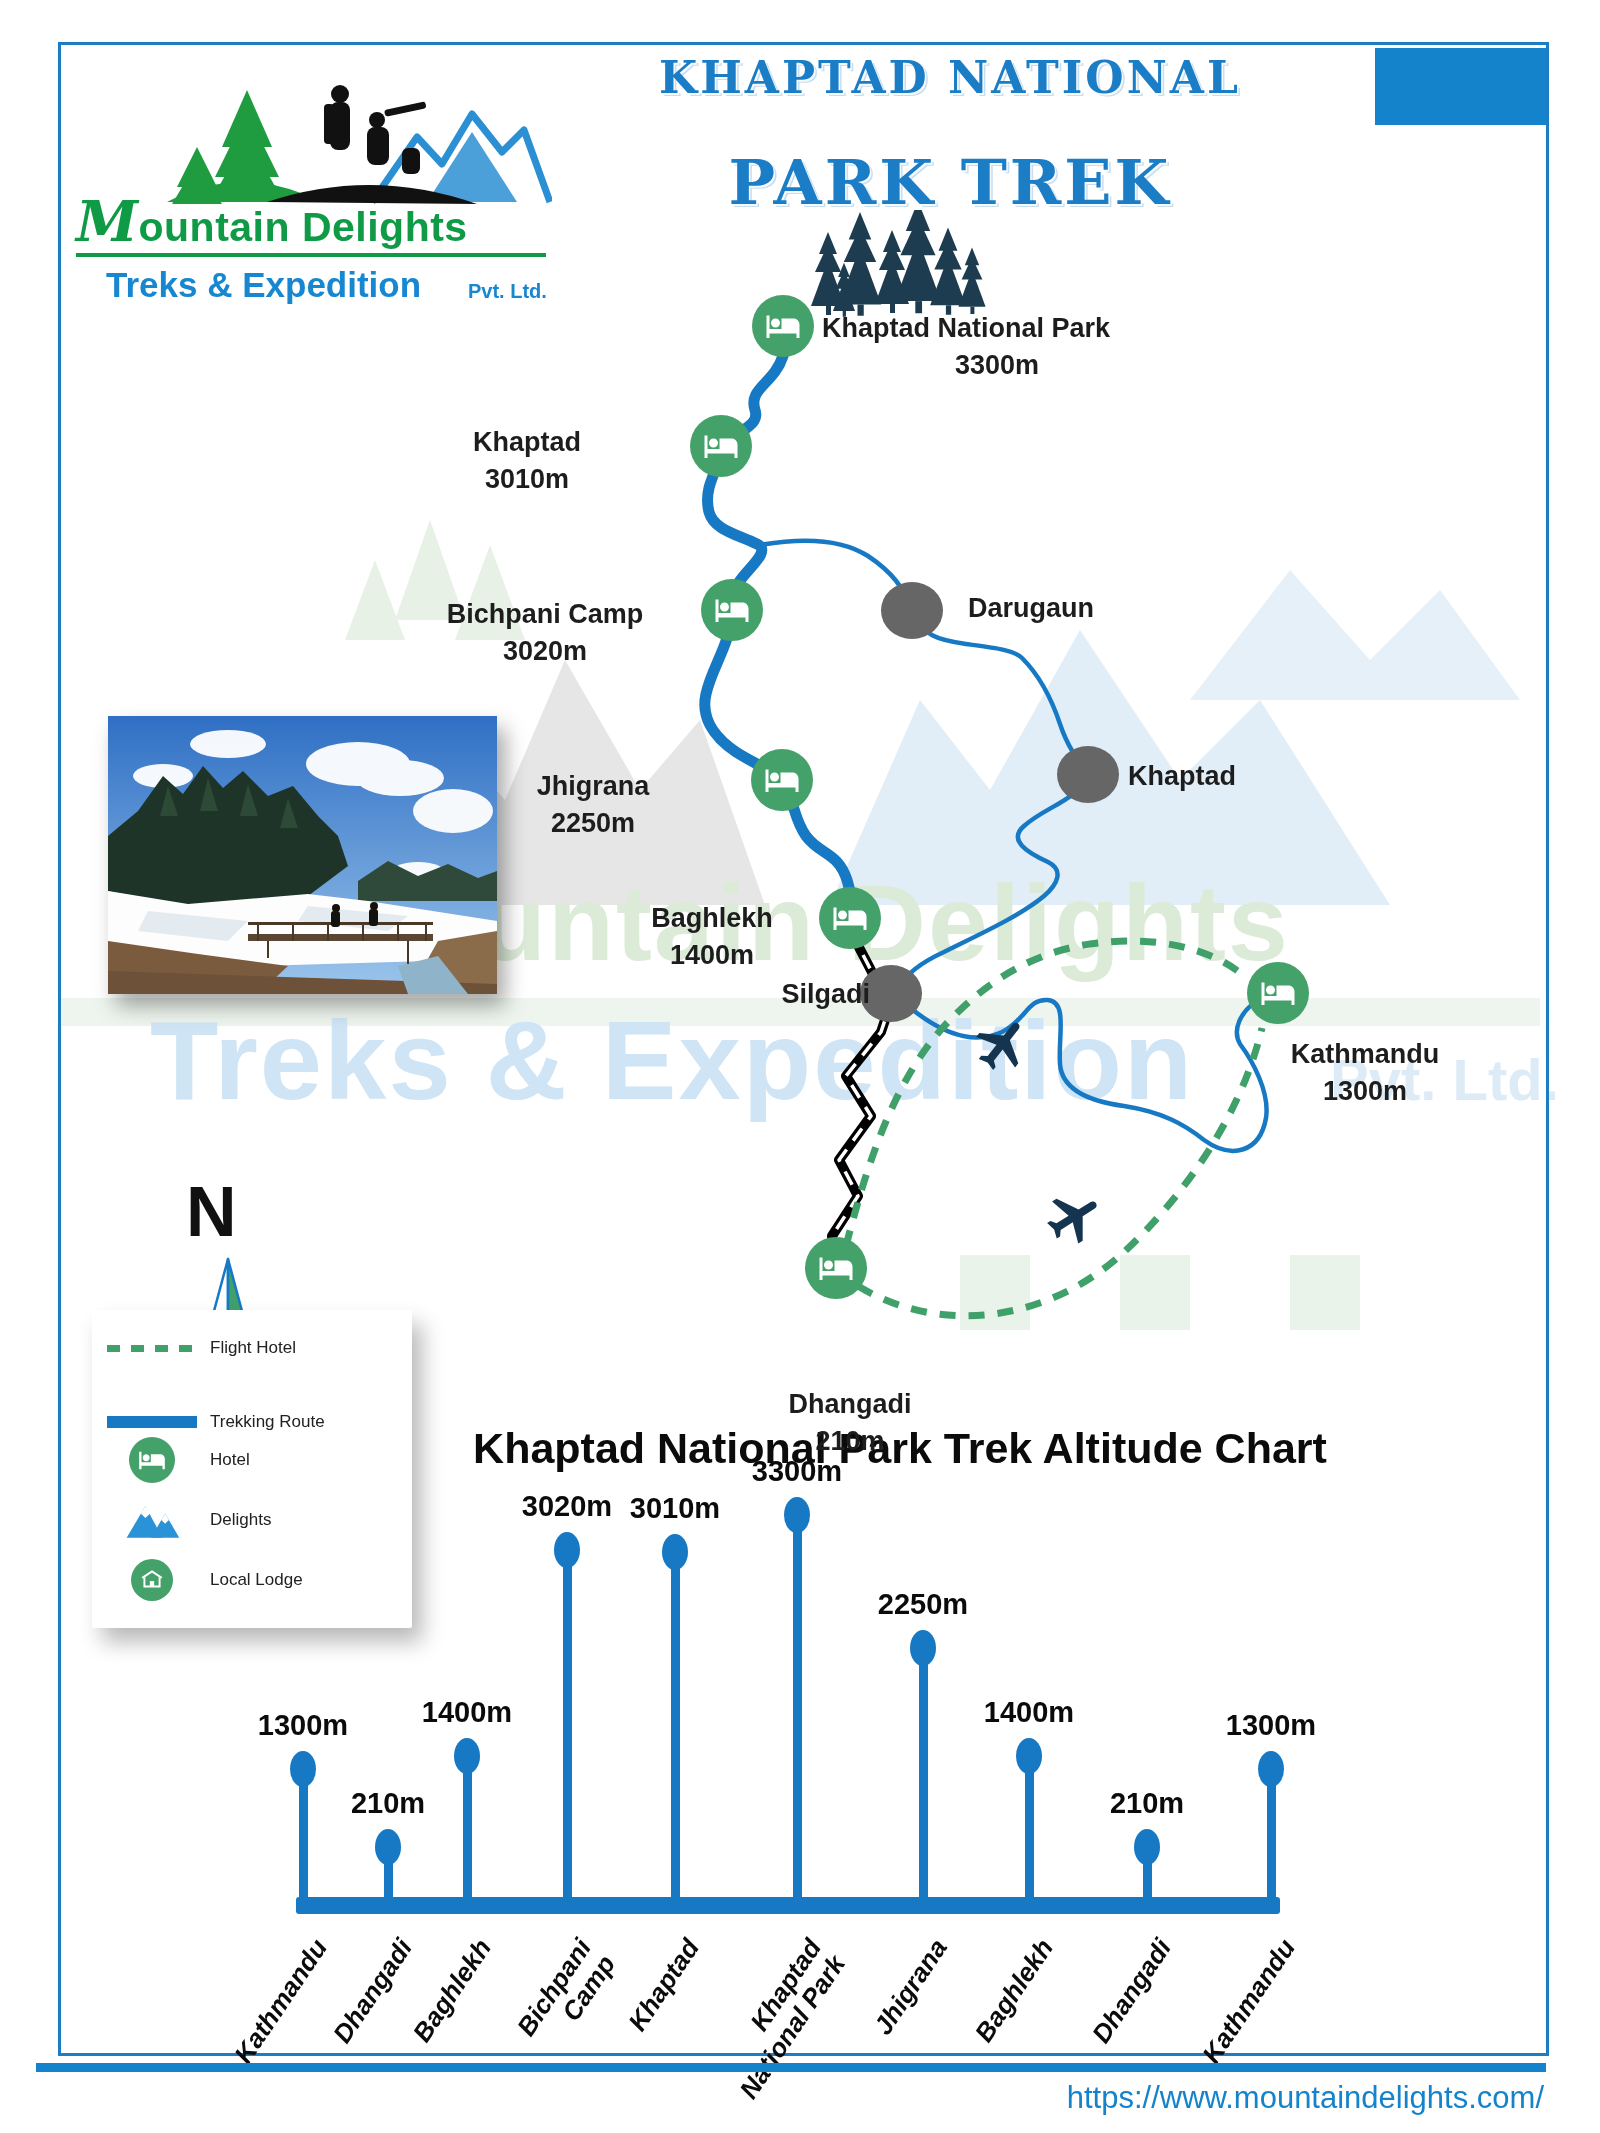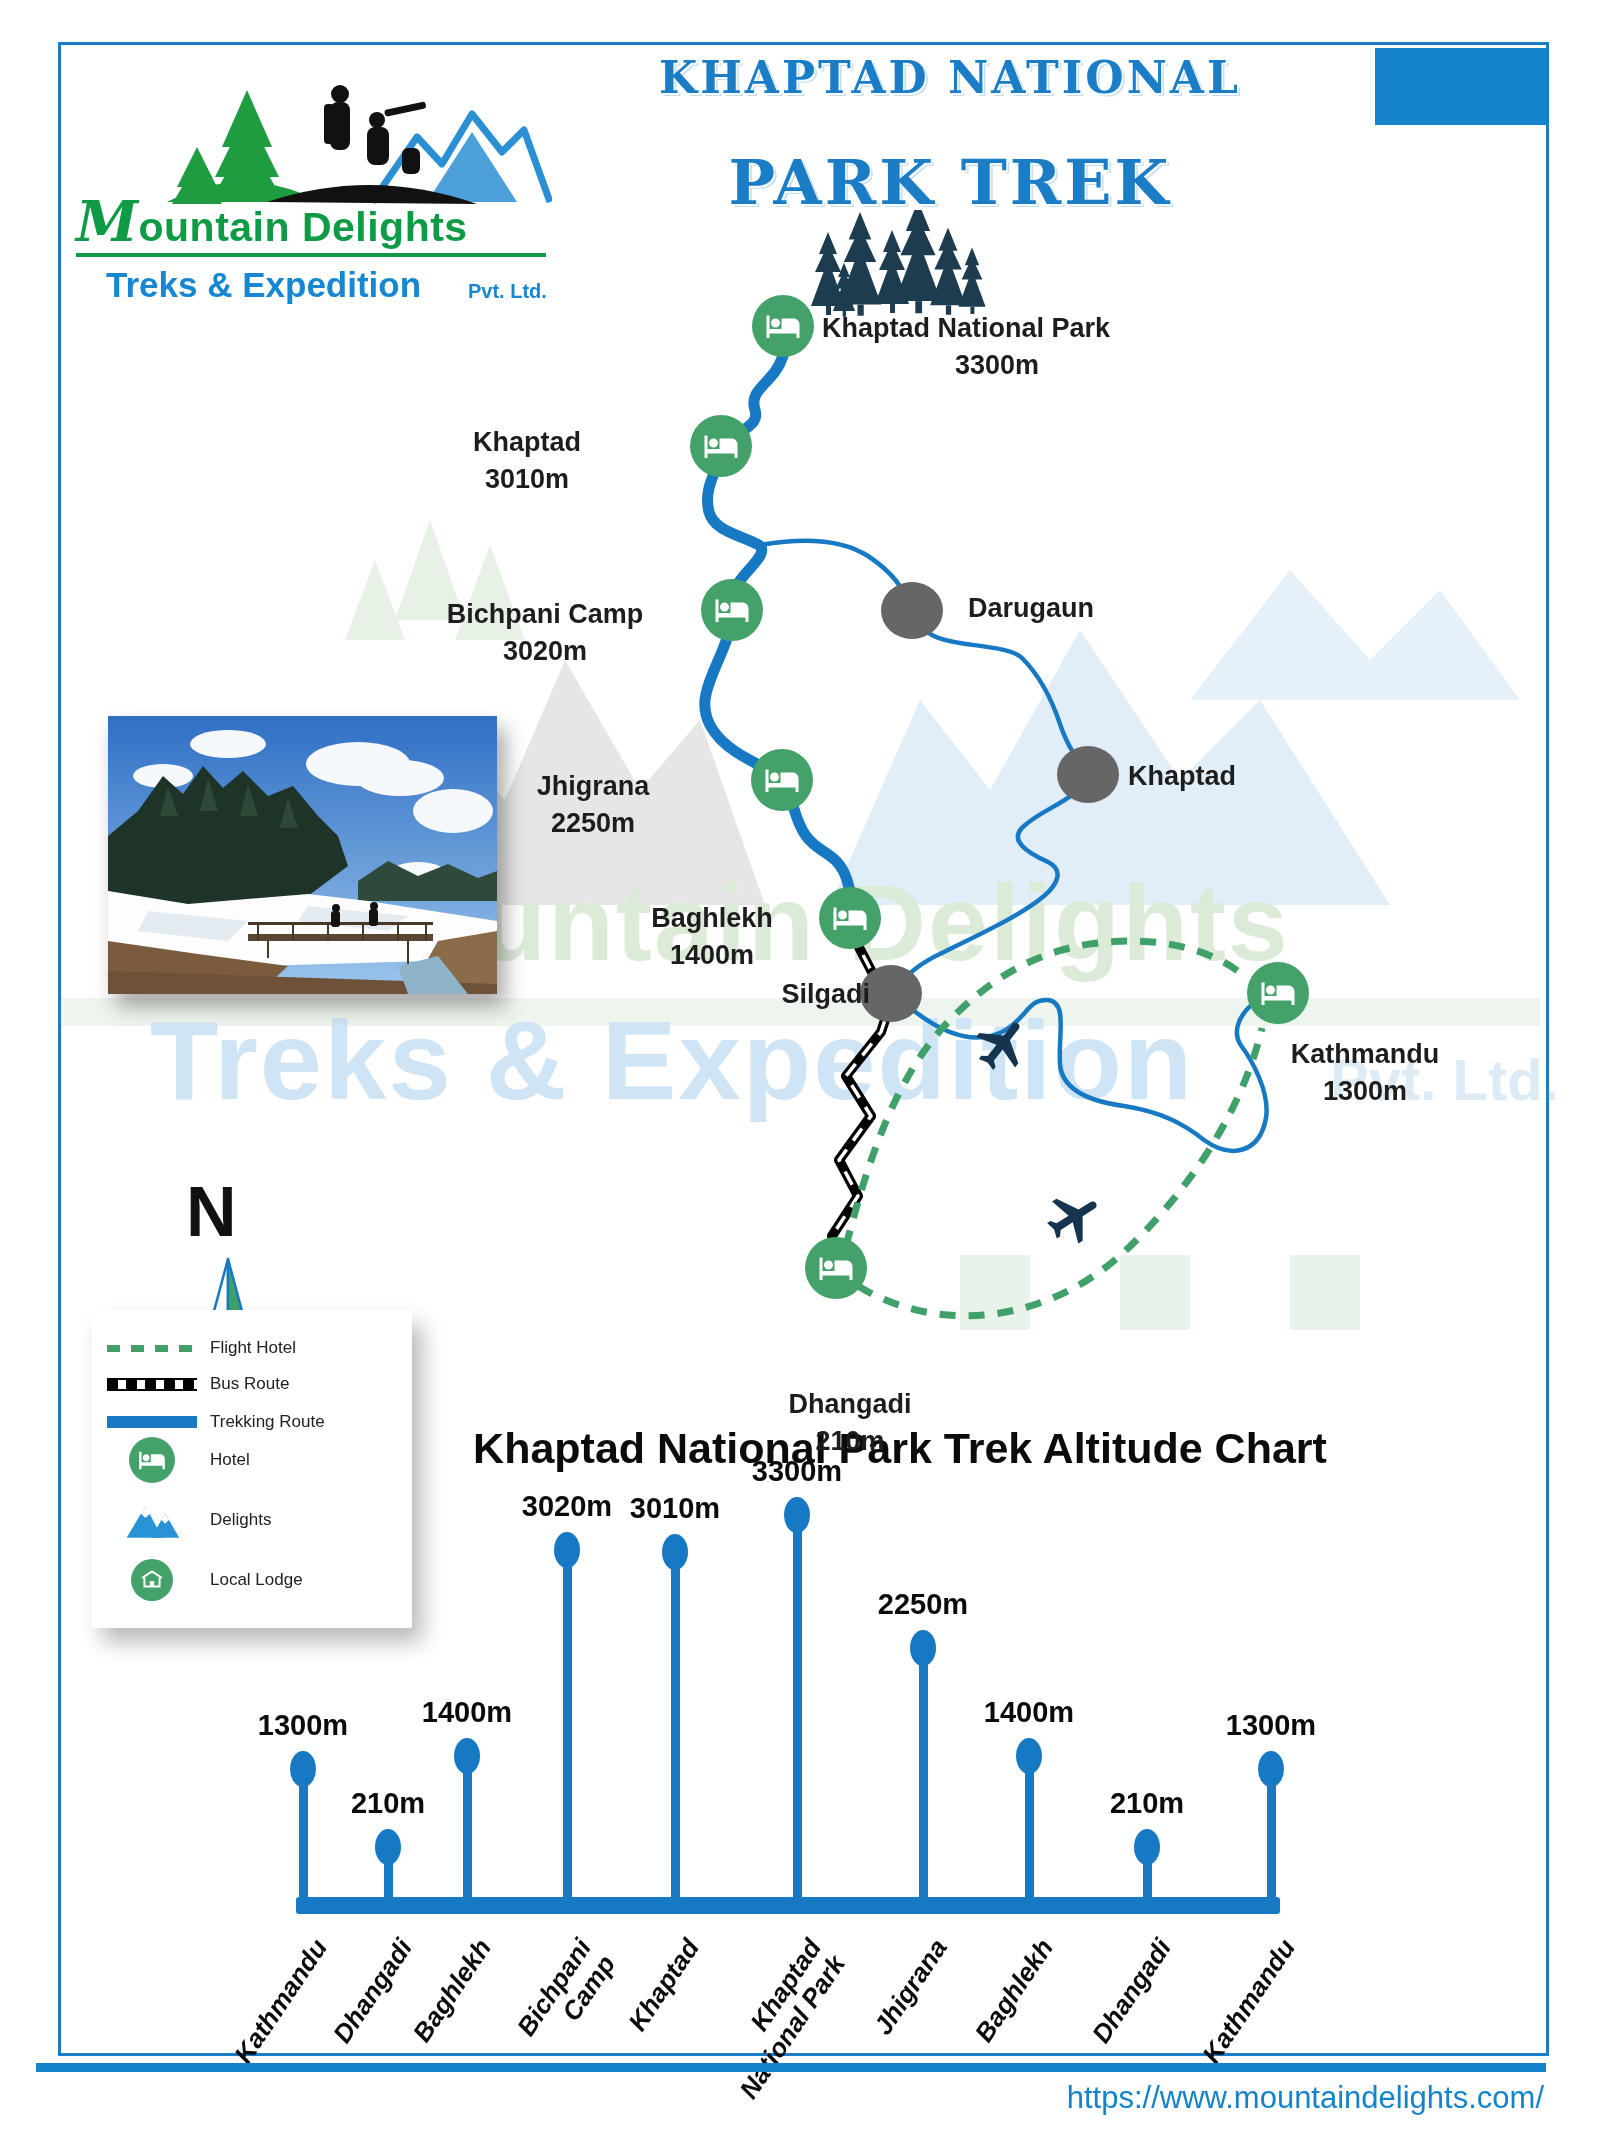--- a/index.html
+++ b/index.html
@@ -276,26 +276,20 @@
     <polygon points="30,3 5,96 30,72" fill="#fff" stroke="#1779c4" stroke-width="2.5" stroke-linejoin="round"></polygon>
     <polygon points="30,3 55,96 30,72" fill="#3fa06a" stroke="#1779c4" stroke-width="2.5" stroke-linejoin="round"></polygon>
   </svg>
 
   <div id="legend" class="abs">
       <div class="legend-row" style="top: 16px;">
         <div class="legend-swatch">
           <div class="sw-flight"></div>
         </div>
         <span class="legend-label">Flight Hotel</span>
-      </div>
-      <div class="legend-row" style="top: 52px;">
-        <div class="legend-swatch">
-          <div class="sw-bus"></div>
-        </div>
-        <span class="legend-label">Bus Route</span>
       </div>
       <div class="legend-row" style="top: 90px;">
         <div class="legend-swatch">
           <div class="sw-trek"></div>
         </div>
         <span class="legend-label">Trekking Route</span>
       </div>
       <div class="legend-row" style="top: 128px;">
         <div class="legend-swatch">
           <div class="sw-circle" style="width:46px;height:46px;">

